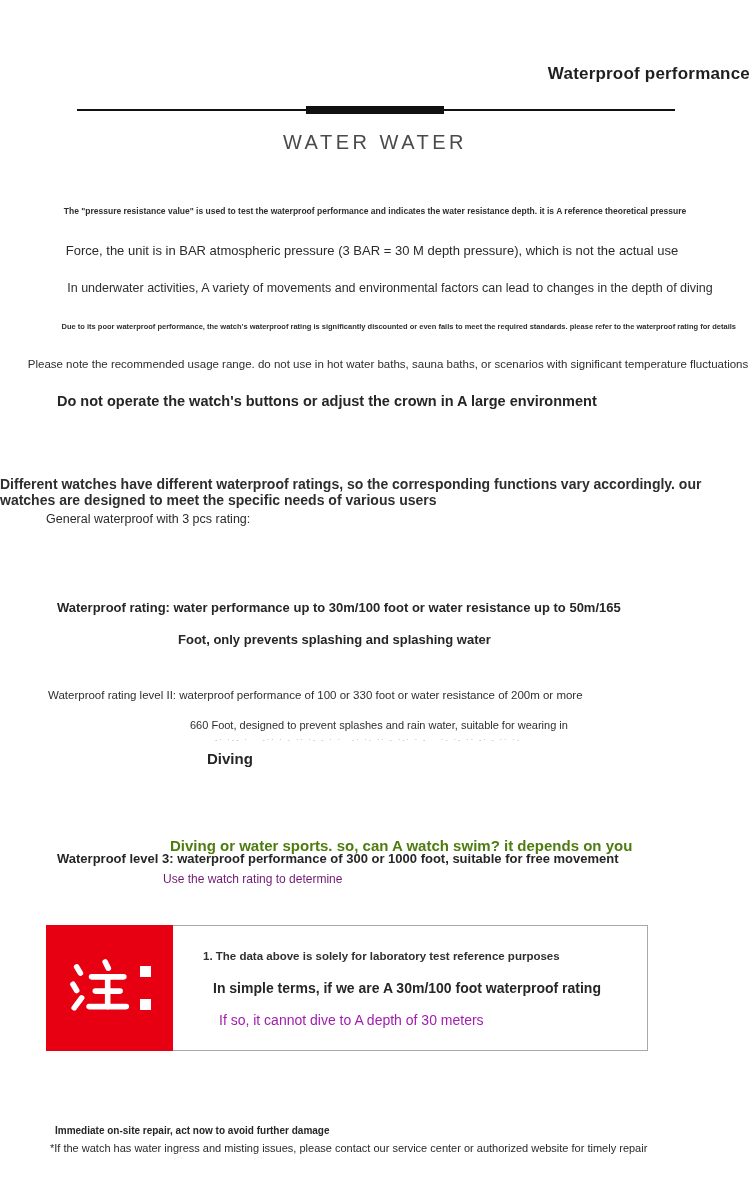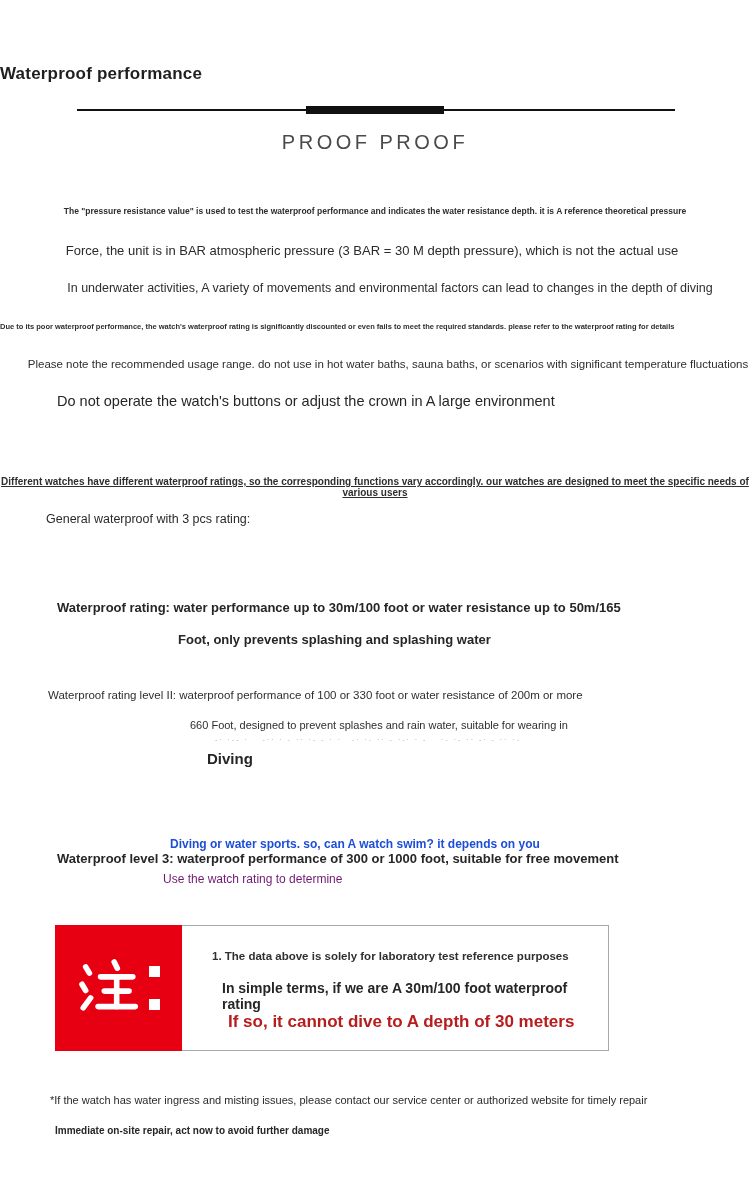--- a/index.html
+++ b/index.html
@@ -9,90 +9,90 @@
     height: 1186px;
     background: #ffffff;
     font-family: "Liberation Sans", sans-serif;
     color: #2e2e2e;
     overflow: hidden;
   }
   .abs { position: absolute; }
 
   .title {
     top: 64px; left: 0; width: 750px;
-    text-align: left;
+    text-align: right;
     font-size: 17px; font-weight: 700; color: #1f1f1f;
     letter-spacing: 0.2px;
   }
   .divider { top: 106px; left: 77px; width: 598px; height: 8px; }
   .divider-thin { position: absolute; top: 3px; left: 0; width: 100%; height: 2px; background: #111; }
   .divider-thick { position: absolute; top: 0; left: 229px; width: 138px; height: 8px; background: #111; }
   .subtitle {
     top: 131px; left: 0; width: 750px;
     text-align: center;
     font-size: 20px; font-weight: 400; color: #4a4a4a;
     letter-spacing: 3.5px;
   }
 
   .p1 { top: 206px; left: 0; width: 750px; text-align: center; font-size: 8.5px; font-weight: 700; color: #2e2e2e; }
   .p2 { top: 243px; left: 0; width: 744px; text-align: center; font-size: 13px; font-weight: 400; color: #2a2a2a; }
   .p3 { top: 281px; left: 30px; width: 720px; text-align: center; font-size: 12.5px; font-weight: 400; }
-  .p4 { top: 322px; left: 0; width: 697px; text-align: left; font-size: 7.5px; font-weight: 700; }
+  .p4 { top: 322px; left: 0; width: 697px; text-align: right; font-size: 7.5px; font-weight: 700; padding-left: 39px; }
   .p5 { top: 358px; left: 26px; width: 724px; text-align: center; font-size: 11.5px; font-weight: 400; }
-  .p6 { top: 393px; left: 57px; font-size: 14.5px; font-weight: 400; color: #262626; }
+  .p6 { top: 393px; left: 57px; font-size: 14.5px; font-weight: 700; color: #262626; }
 
-  .p7 { top: 476px; left: 0; width: 750px; text-align: center; font-size: 10px; font-weight: 700; text-decoration: underline; }
+  .p7 { top: 476px; left: 0; width: 750px; text-align: left; font-size: 14px; font-weight: 700; }
   .p8 { top: 512px; left: 46px; font-size: 12.5px; font-weight: 400; color: #2a2a2a; }
 
   .p9  { top: 600px; left: 57px; font-size: 13px; font-weight: 700; color: #262626; }
   .p10 { top: 632px; left: 170px; font-size: 13px; font-weight: 700; color: #262626; margin-left: 8px; }
 
   .p11 { top: 689px; left: 48px; font-size: 11.5px; font-weight: 400; }
   .p12 { top: 719px; left: 190px; font-size: 11px; font-weight: 400; }
   .clipped { top: 735px; left: 215px; width: 430px; height: 6px; overflow: hidden;
              font-size: 7px; color: #b3b3b3; letter-spacing: 2px; white-space: nowrap; }
   .diving { top: 750px; left: 207px; font-size: 15px; font-weight: 700; color: #262626; }
 
   .p13 { top: 807px; left: 57px; font-size: 13px; font-weight: 700; color: #262626; margin-top: 44px; }
-  .p14 { top: 837px; left: 170px; font-size: 12px; font-weight: 700; color: #1d4ed8; }
+  .p14 { top: 837px; left: 170px; font-size: 15px; font-weight: 700; color: #4d7c0f; }
   .p15 { top: 872px; left: 163px; font-size: 12px; font-weight: 400; color: #701a75; }
 
-  .note-box { top: 925px; left: 55px; width: 554px; height: 126px; }
+  .note-box { top: 925px; left: 46px; width: 602px; height: 126px; }
   .note-red {
     position: absolute; left: 0; top: 0; width: 127px; height: 100%;
     background: #e60012;
     display: flex; align-items: center; justify-content: center;
   }
   .note-label { display: flex; align-items: center; gap: 10px; }
   .note-colon { display: flex; flex-direction: column; gap: 22px; }
   .note-colon span { width: 11px; height: 11px; background: #ffffff; display: block; }
   .note-body {
     position: absolute; left: 127px; top: 0; right: 0; bottom: 0;
     border: 1px solid #a8a8a8; border-left: none;
   }
   .nb1 { top: 24px; left: 30px; font-size: 11.5px; font-weight: 700; color: #303030; }
   .nb2 { top: 54px; left: 40px; font-size: 14px; font-weight: 700; color: #262626; }
-  .nb3 { top: 86px; left: 46px; font-size: 17px; font-weight: 700; color: #b91c1c; }
+  .nb3 { top: 86px; left: 46px; font-size: 14px; font-weight: 400; color: #a21caf; }
 
-  .f1 { top: 1094px; left: 50px; font-size: 11px; font-weight: 400; color: #2a2a2a; }
+  .f1 { top: 1142px; left: 50px; font-size: 11px; font-weight: 400; color: #2a2a2a; }
   .f2 { top: 1125px; left: 55px; font-size: 10px; font-weight: 700; color: #262626; }
 </style>
 </head>
 <body>
 
 <div class="page">
 
   <div class="abs title">Waterproof performance</div>
 
   <div class="abs divider">
     <div class="divider-thin"></div>
     <div class="divider-thick"></div>
   </div>
 
-  <div class="abs subtitle">PROOF PROOF</div>
+  <div class="abs subtitle">WATER WATER</div>
 
   <div class="abs p1">The "pressure resistance value" is used to test the waterproof performance and indicates the water resistance depth. it is A reference theoretical pressure</div>
   <div class="abs p2">Force, the unit is in BAR atmospheric pressure (3 BAR = 30 M depth pressure), which is not the actual use</div>
   <div class="abs p3">In underwater activities, A variety of movements and environmental factors can lead to changes in the depth of diving</div>
   <div class="abs p4">Due to its poor waterproof performance, the watch's waterproof rating is significantly discounted or even fails to meet the required standards. please refer to the waterproof rating for details</div>
   <div class="abs p5">Please note the recommended usage range. do not use in hot water baths, sauna baths, or scenarios with significant temperature fluctuations</div>
   <div class="abs p6">Do not operate the watch's buttons or adjust the crown in A large environment</div>
 
   <div class="abs p7">Different watches have different waterproof ratings, so the corresponding functions vary accordingly. our watches are designed to meet the specific needs of various users</div>
   <div class="abs p8">General waterproof with 3 pcs rating:</div>

